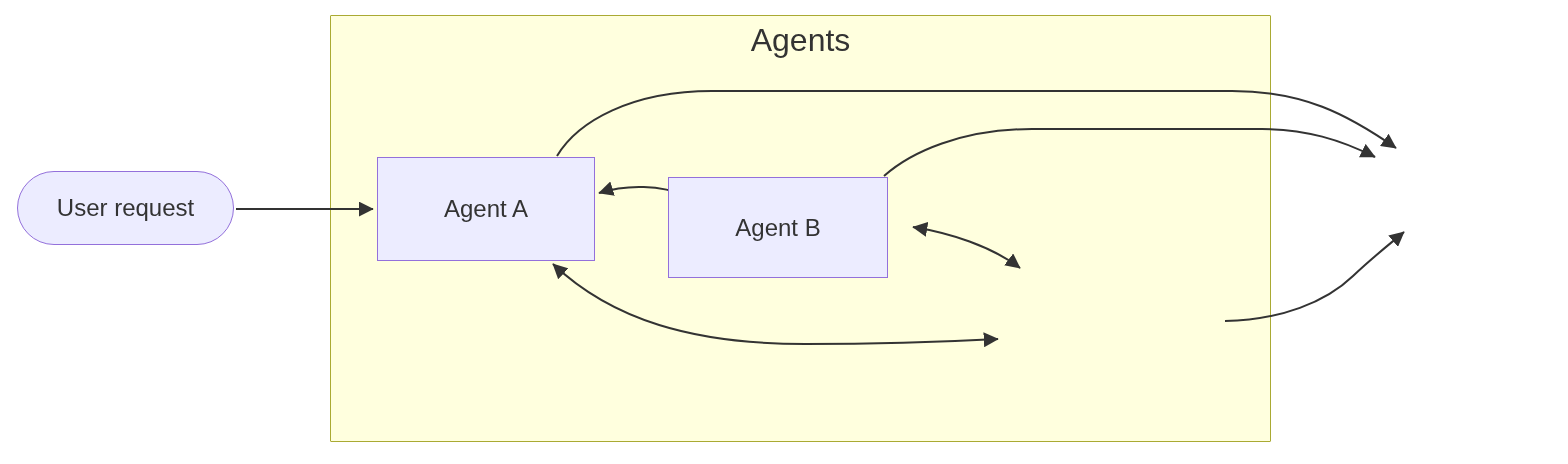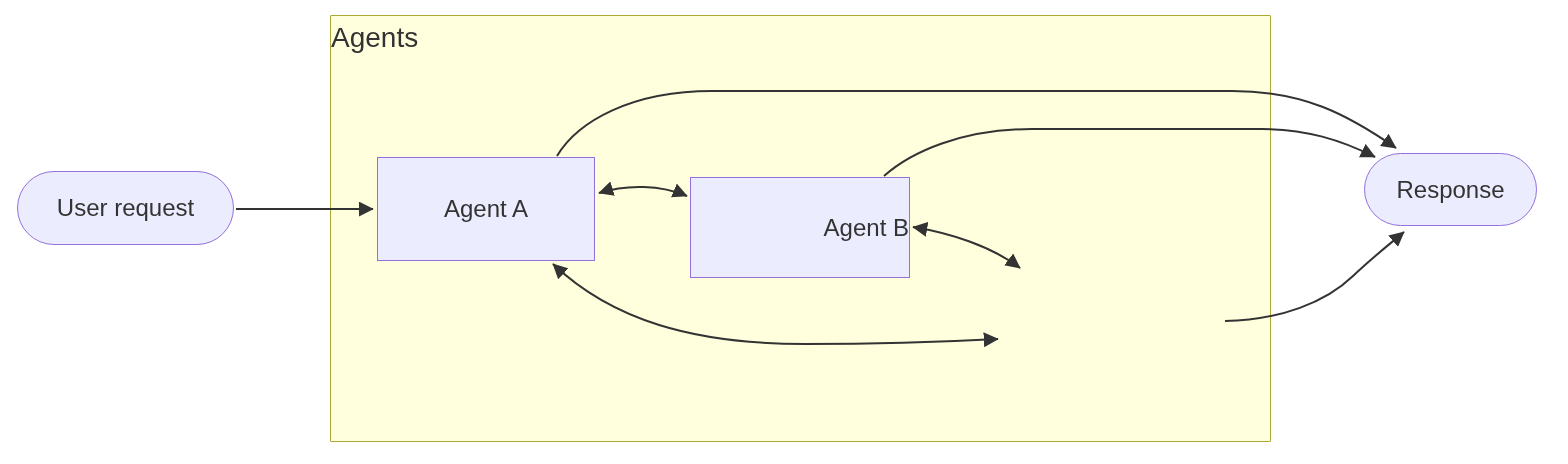--- a/index.html
+++ b/index.html
@@ -31,22 +31,22 @@
     width: 941px; height: 427px;
     background: var(--cluster-fill);
     border: 1.5px solid var(--cluster-border);
     border-radius: 1px;
     z-index: 1;
   }
   .cluster-label {
     position: absolute;
     left: 0; top: 6px;
     width: 100%;
-    text-align: left;
-    font-size: 28px;
+    text-align: center;
+    font-size: 32px;
     color: var(--text);
   }
   .edges {
     position: absolute;
     left: 0; top: 0;
     z-index: 2;
     pointer-events: none;
   }
   .edges path.edge {
     fill: none;
@@ -61,21 +61,21 @@
     color: var(--text);
     display: flex;
     align-items: center;
     justify-content: center;
     font-size: 24px;
     text-align: center;
   }
   .stadium { border-radius: 40px; }
   #node-user-request { left: 17px;   top: 171px; width: 217px; height: 74px; }
   #node-agent-a      { left: 377px;  top: 157px; width: 218px; height: 104px; }
-  #node-agent-b      { left: 690px;  top: 177px; width: 220px; height: 101px; justify-content: flex-end; }
+  #node-agent-b      { left: 668px;  top: 177px; width: 220px; height: 101px; }
   #node-agent-c      { left: 1003px; top: 273px; width: 220px; height: 104px; }
   #node-response     { left: 1364px; top: 153px; width: 173px; height: 73px; }
 </style>
 </head>
 <body>
 
 <div class="canvas">
 
   <div class="cluster">
     <div class="cluster-label">Agents</div>
@@ -109,17 +109,14 @@
 
   <div class="node stadium" id="node-user-request">
     <span>User request</span>
   </div>
 
   <div class="node" id="node-agent-b">
     <span>Agent B</span>
   </div>
 
 
-  <div class="node stadium" id="node-response">
-    <span>Response</span>
-  </div>
 
 </div>
 
 </body></html>

